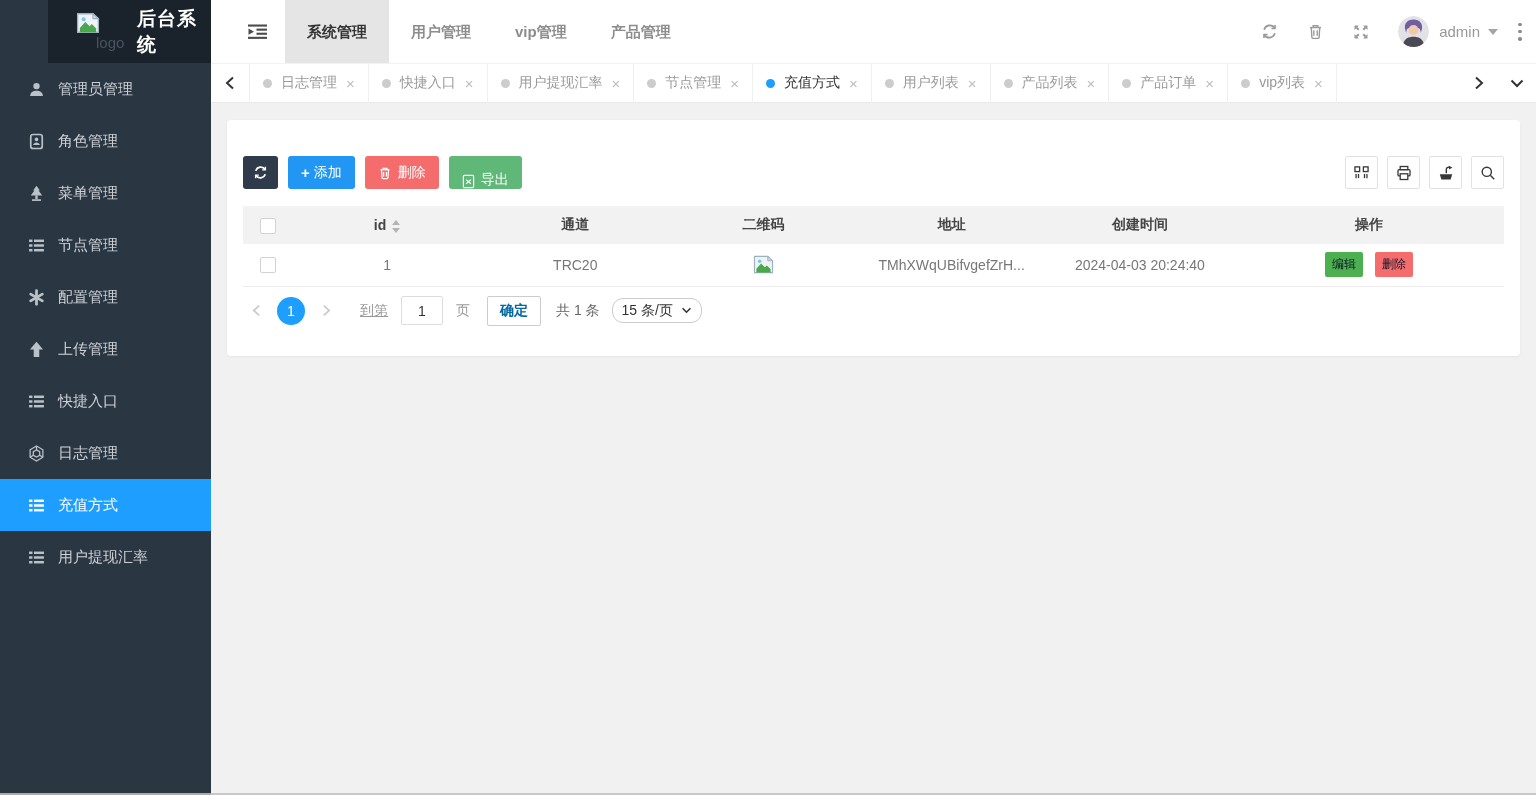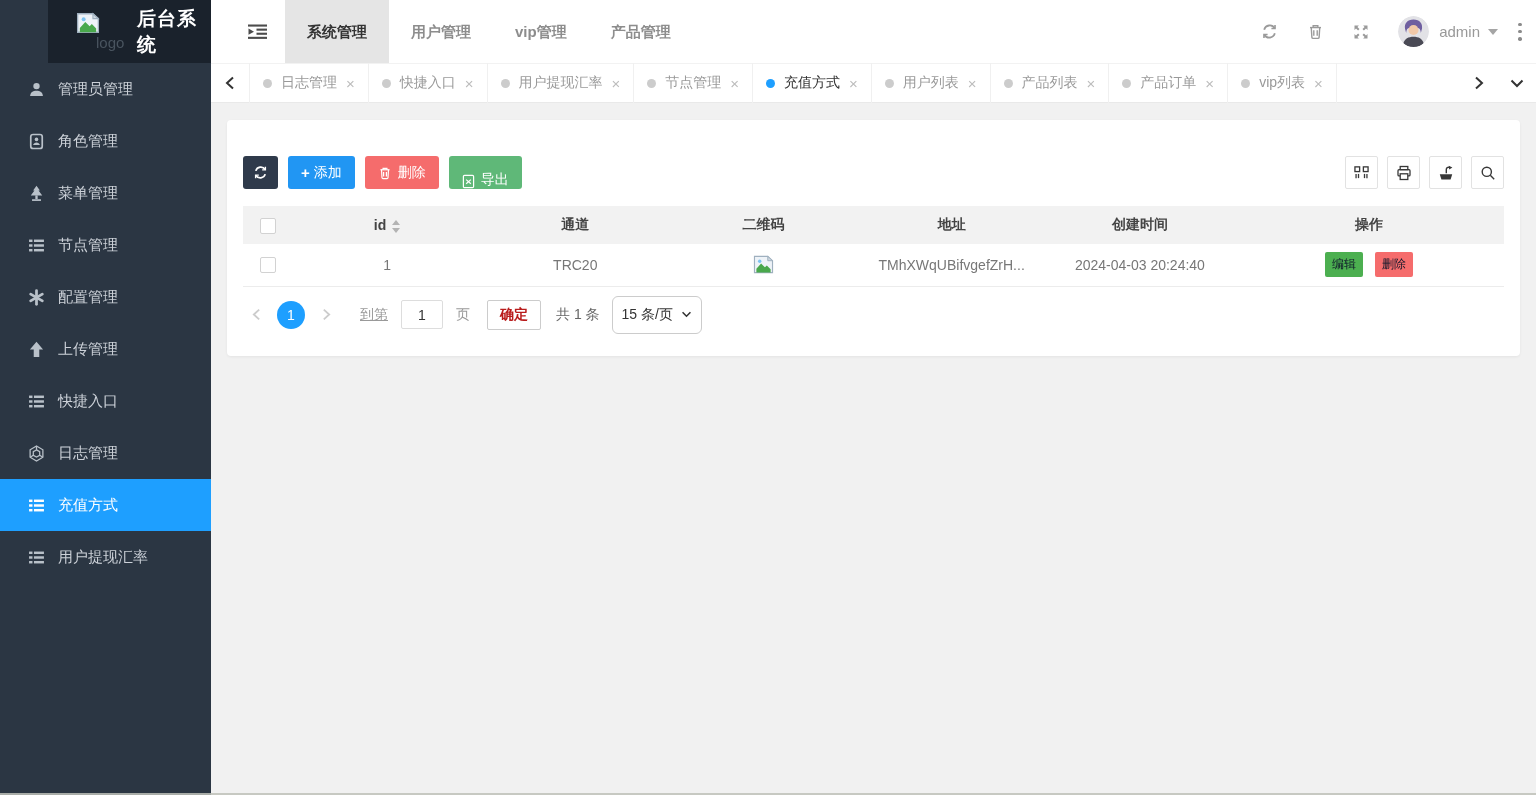--- a/index.html
+++ b/index.html
@@ -72,23 +72,23 @@
   .mini-btn { display:inline-block; padding:4px 7px; border-radius:2px; color:#0f172a; font-size:12px; margin:0 4px; cursor:pointer; }
   .mini-green { background:#4caf50; }
   .mini-red { background:#f56c6c; }
 
   .pagination { display:flex; align-items:center; margin-top:9px; font-size:14px; color:#999; }
   .pg-arrow { width:26px; height:28px; display:flex; align-items:center; justify-content:center; color:#ccc; cursor:pointer; }
   .pg-num { width:28px; height:28px; border-radius:50%; background:#1e9fff; color:#fff; display:flex; align-items:center; justify-content:center; margin:0 8px; cursor:pointer; }
   .pg-label { margin:0 4px; color:#999; }
   .pg-goto-label { margin-left:21px;text-decoration:underline; }
   .pg-input { width:42px; height:29px; border:1px solid #ddd; border-radius:2px; text-align:center; font-size:14px; color:#333; margin:0 9px; font-family:inherit; }
-  .pg-confirm { height:30px; padding:0 12px; background:#fff; border:1px solid #ccc; border-radius:2px; font-size:14px; font-weight:bold; color:#b91c1c; margin-left:13px; cursor:pointer; font-family:inherit; }
+  .pg-confirm { height:30px; padding:0 12px; background:#fff; border:1px solid #ccc; border-radius:2px; font-size:14px; font-weight:bold; color:#0369a1; margin-left:13px; cursor:pointer; font-family:inherit; }
   .pg-total { margin-left:15px; color:#666; }
-  .pg-size { height:38px; border:1px solid #ccc; border-radius:6px; display:flex; align-items:center; padding:0 9px; margin-left:12px; color:#333; cursor:pointer; }
+  .pg-size { height:25px; border:1px solid #ccc; border-radius:11px; display:flex; align-items:center; padding:0 9px; margin-left:12px; color:#333; cursor:pointer; }
   .pg-size svg { margin-left:8px; }
 
   .bottom-edge { position:absolute; left:0; right:0; bottom:0; height:2px; background:#bfc2ba; opacity:.85; }
 </style>
 </head>
 <body>
 
 <div class="app">
 
   <aside class="sidebar">

